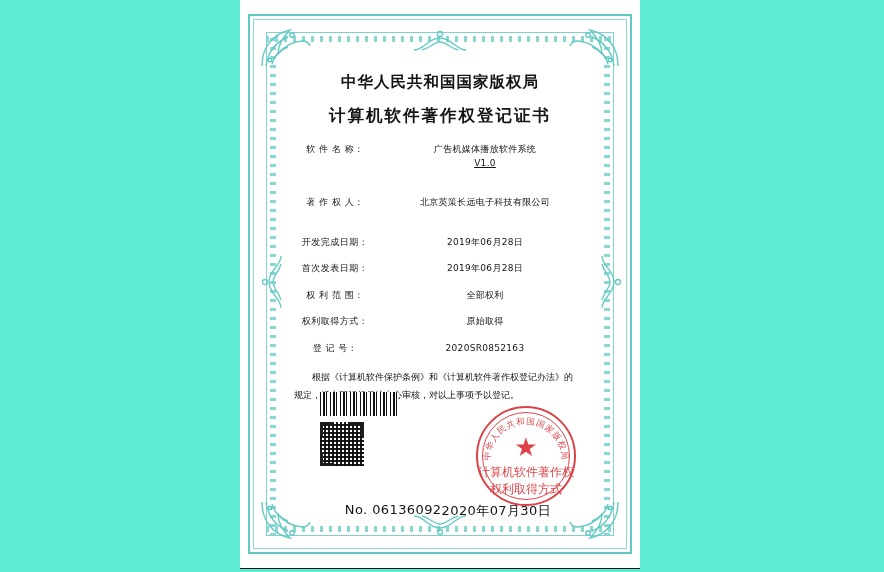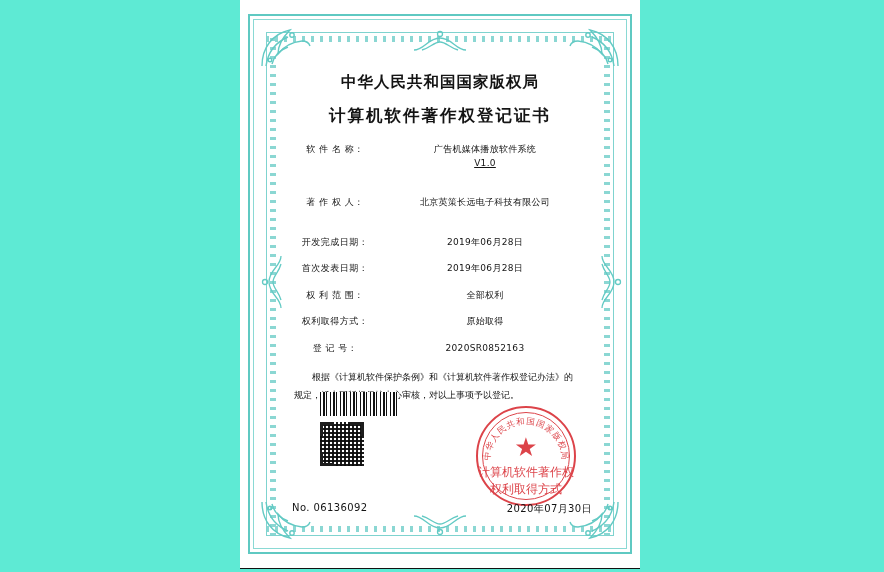--- a/index.html
+++ b/index.html
@@ -269,26 +269,26 @@
     right: 0;
     top: 56px;
     text-align: center;
     font-size: 12px;
     line-height: 1.45;
     color: #d6232a;
   }
 
   .footer {
     position: absolute;
-    left: 20px;
+    left: 32px;
     right: 16px;
     top: 462px;
     display: flex;
-    justify-content: space-between;
-    font-size: 10px;
+    justify-content: center;
+    font-size: 13px;
     color: #141414;
   }
   .footer .no {
     letter-spacing: .4px;
   }
   .footer .date {
     letter-spacing: .4px;
   }
 </style>
 </head>

